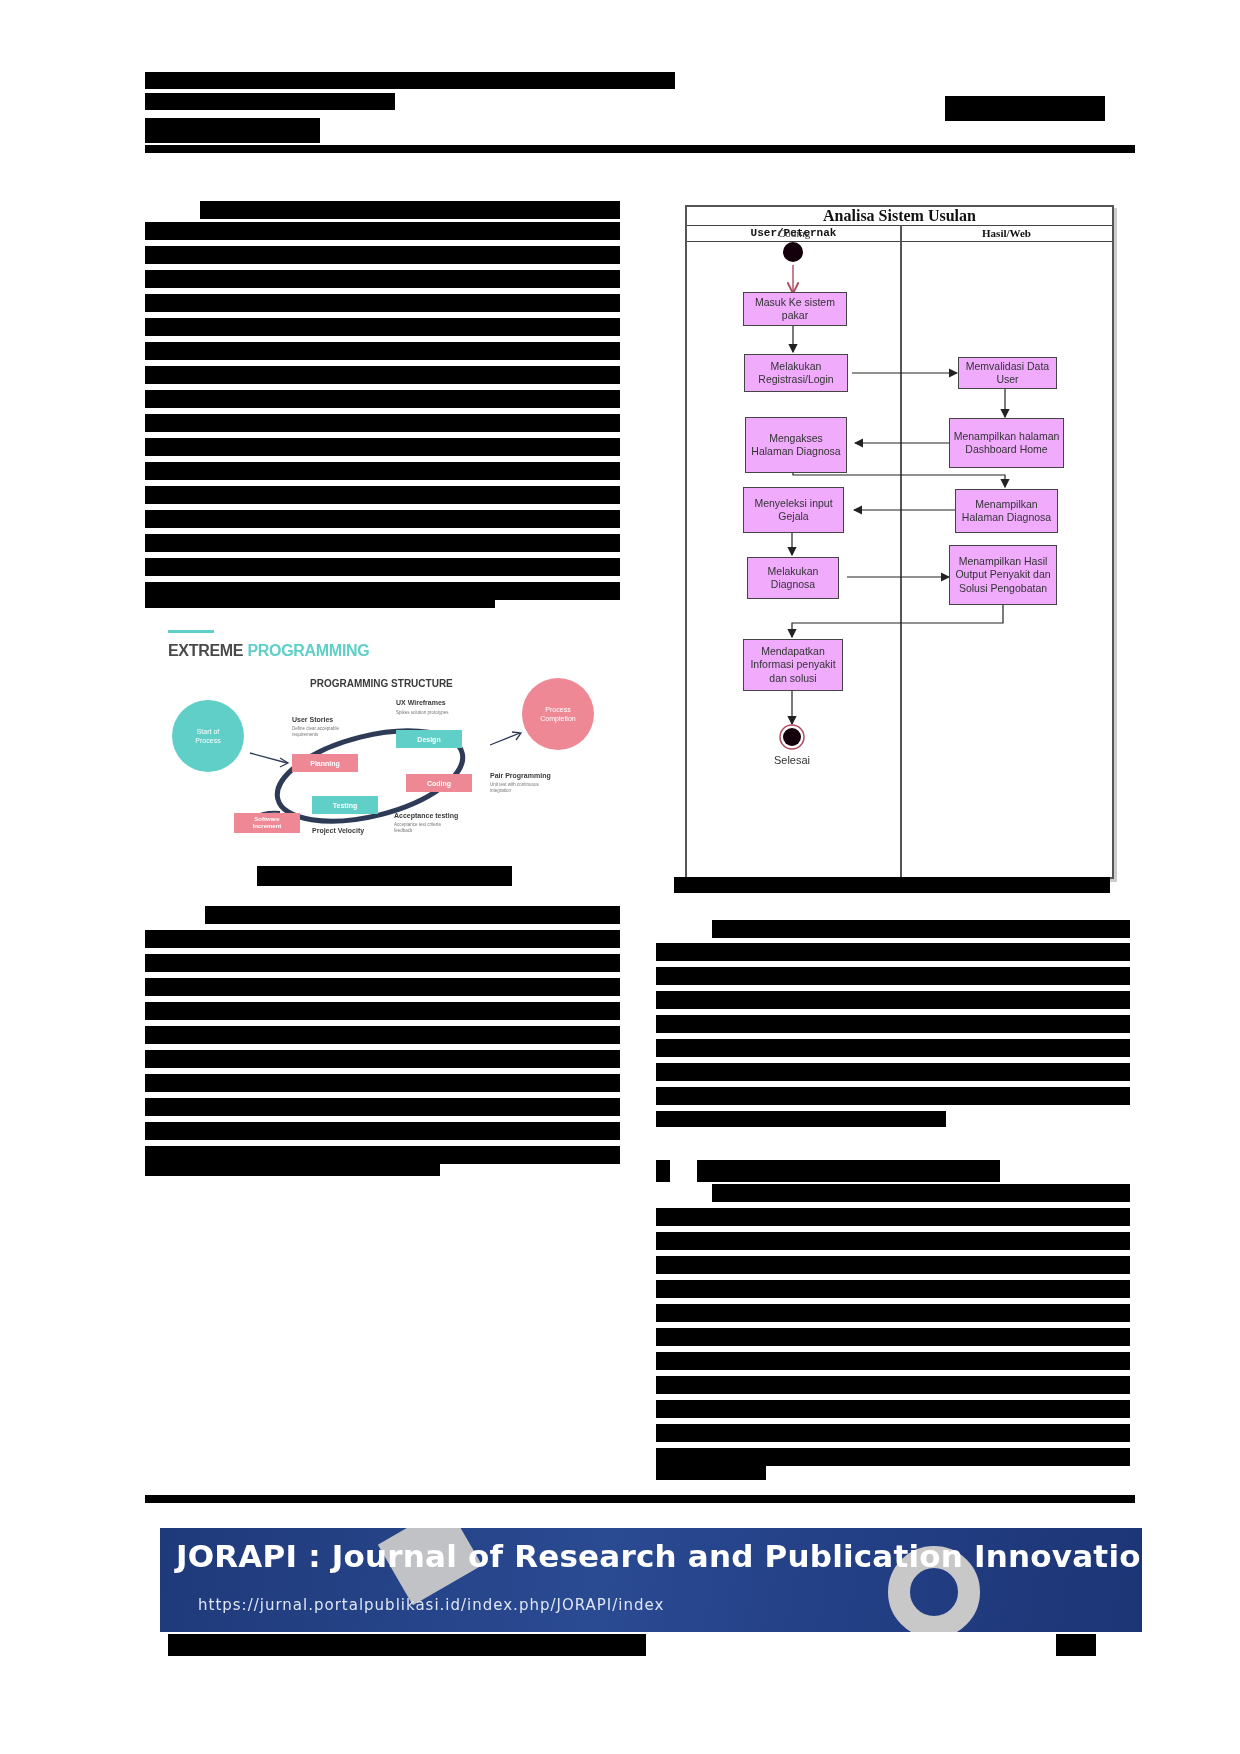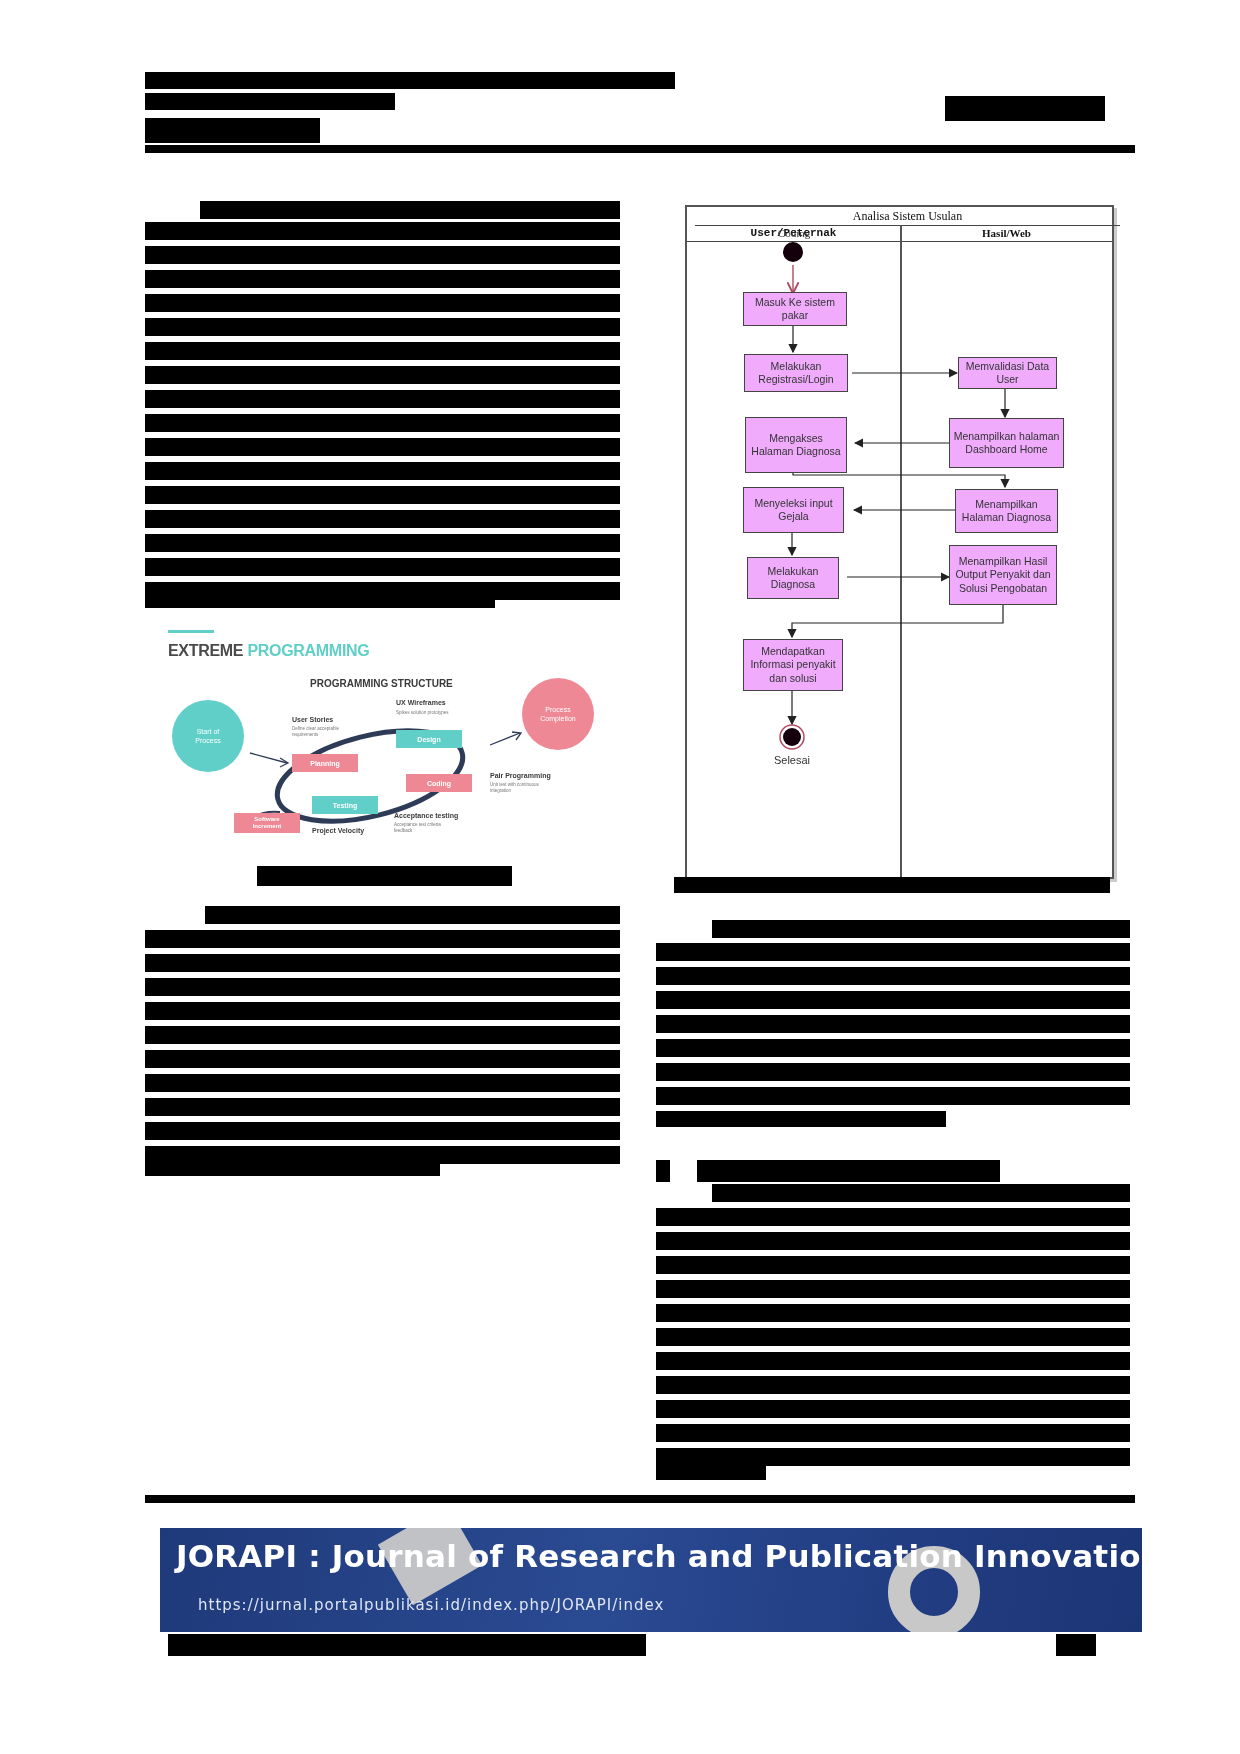--- a/index.html
+++ b/index.html
@@ -15,21 +15,21 @@
   .xp .subtitle { position:absolute; left:150px; top:48px; font-size:10px; font-weight:bold; color:#3a3a3a; }
   .xp .circle { position:absolute; border-radius:50%; color:#fff; font-size:7px; text-align:center; display:flex; align-items:center; justify-content:center; line-height:1.3; }
   .xp .step { position:absolute; height:18px; color:#fff; font-size:7px; font-weight:bold; display:flex; align-items:center; justify-content:center; }
   .xp .lbl { position:absolute; font-size:7px; font-weight:bold; color:#3a3a3a; white-space:nowrap; }
   .xp .sub { position:absolute; font-size:4.5px; color:#777; white-space:nowrap; line-height:1.3; }
   .teal { background:#5fcfc8; }
   .pink { background:#ee8895; }
 
   
   .ad { position:absolute; left:685px; top:205px; width:425px; height:670px; border:2px solid #555; background:#fff; box-shadow:3px 3px 0 #ccc; font-family:"Liberation Sans", sans-serif; }
-  .ad .hdr { position:absolute; left:8px; top:0; width:100%; height:18px; border-bottom:1.5px solid #444; text-align:center; font-family:"Liberation Serif", serif; font-weight:normal; font-size:12px; line-height:18px; color:#111; }
+  .ad .hdr { position:absolute; left:0; top:0; width:100%; height:18px; border-bottom:1.5px solid #444; text-align:center; font-family:"Liberation Serif", serif; font-weight:bold; font-size:16px; line-height:18px; color:#111; }
   .ad .lane-hdr { position:absolute; top:18px; height:16px; border-bottom:1.5px solid #444; text-align:center; font-family:"Liberation Serif", serif; font-weight:bold; font-size:11px; line-height:16px; color:#111; }
   .ad .divider { position:absolute; left:213px; top:18px; width:1.5px; height:652px; background:#555; }
   .ad .node { position:absolute; border:1.5px solid #444; background:#f0abfc; font-size:10.5px; color:#333; text-align:center; display:flex; align-items:center; justify-content:center; line-height:1.25; box-sizing:border-box; }
   .ad .lbl { position:absolute; font-size:11px; color:#333; text-align:center; }
   .ad svg { position:absolute; left:0; top:0; }
 
   
   .banner { position:absolute; left:160px; top:1528px; width:982px; height:104px; background:linear-gradient(100deg,#1f3a7a 0%,#2a4a92 45%,#233f85 70%,#1c3575 100%); overflow:hidden; }
   .banner .shape1 { position:absolute; left:230px; top:-8px; width:80px; height:70px; background:#c9c9c9; transform:rotate(-30deg); opacity:0.95; }
   .banner .ring { position:absolute; left:728px; top:18px; width:92px; height:92px; border-radius:50%; border:22px solid #c8c8c8; box-sizing:border-box; }

